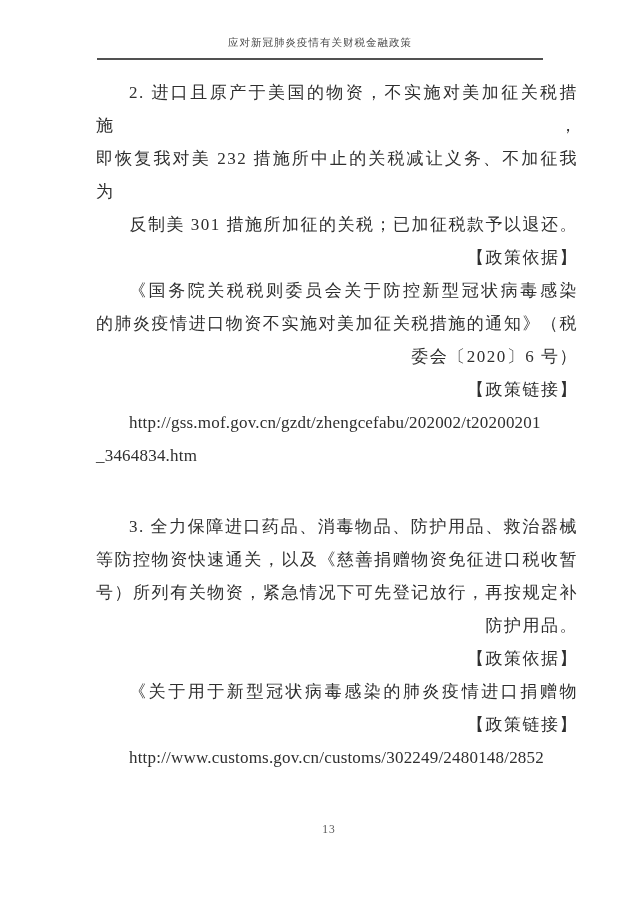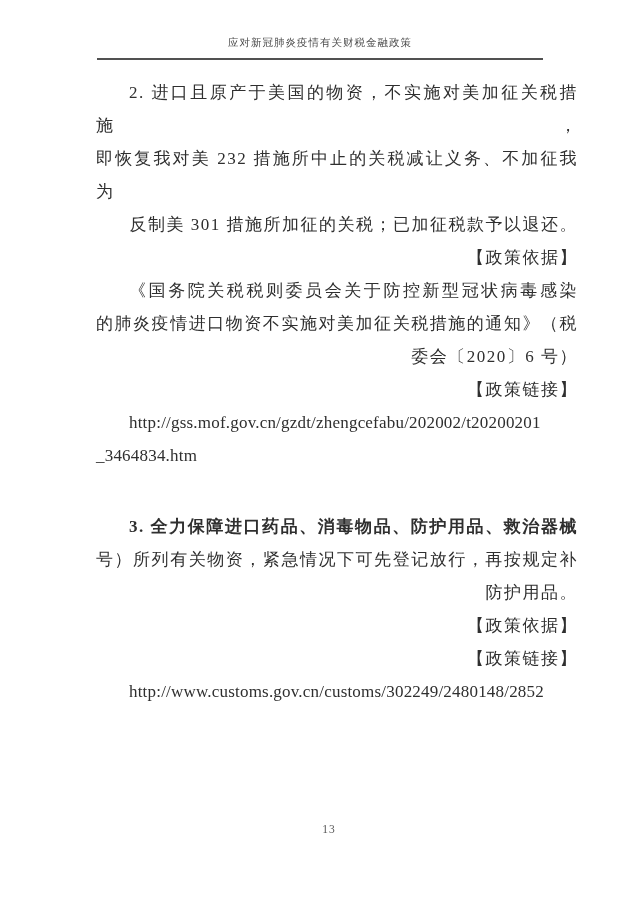--- a/index.html
+++ b/index.html
@@ -54,21 +54,21 @@
   }
   .line { white-space: nowrap; }
   .cn { letter-spacing: 1.5px; white-space: normal; text-align: right; }
   .url { letter-spacing: 0.2px; }
   .in { text-indent: 33px; }
   .j {
     text-align: justify;
     text-align-last: justify;
     white-space: normal;
   }
-  .gap { margin-top: 38px; font-weight: bold; }
+  .gap { margin-top: 38px; }
   .page-number {
     position: absolute;
     top: 823px;
     left: 9px;
     width: 640px;
     text-align: center;
     font-size: 11.5px;
     color: #555555;
     letter-spacing: 1px;
     font-family: "Liberation Serif", "DejaVu Serif", serif;
@@ -90,23 +90,25 @@
     <div class="line cn j">即恢复我对美 232 措施所中止的关税减让义务、不加征我为</div>
     <div class="line cn">反制美 301 措施所加征的关税；已加征税款予以退还。</div>
     <div class="line cn in">【政策依据】</div>
     <div class="line cn in j">《国务院关税税则委员会关于防控新型冠状病毒感染</div>
     <div class="line cn j">的肺炎疫情进口物资不实施对美加征关税措施的通知》（税</div>
     <div class="line cn">委会〔2020〕6 号）</div>
     <div class="line cn in">【政策链接】</div>
     <div class="line url in">http://gss.mof.gov.cn/gzdt/zhengcefabu/202002/t20200201</div>
     <div class="line url">_3464834.htm</div>
     <div class="line cn in j gap">3. 全力保障进口药品、消毒物品、防护用品、救治器械</div>
+    <div class="line cn j">等防控物资快速通关，以及《慈善捐赠物资免征进口税收暂</div>
     <div class="line cn j">号）所列有关物资，紧急情况下可先登记放行，再按规定补</div>
     <div class="line cn">防护用品。</div>
     <div class="line cn in">【政策依据】</div>
+    <div class="line cn in j">《关于用于新型冠状病毒感染的肺炎疫情进口捐赠物</div>
     <div class="line cn in">【政策链接】</div>
     <div class="line url in">http://www.customs.gov.cn/customs/302249/2480148/2852</div>
 
   </div>
 
   <div class="page-number">13</div>
 
 </div>
 
 </body></html>

